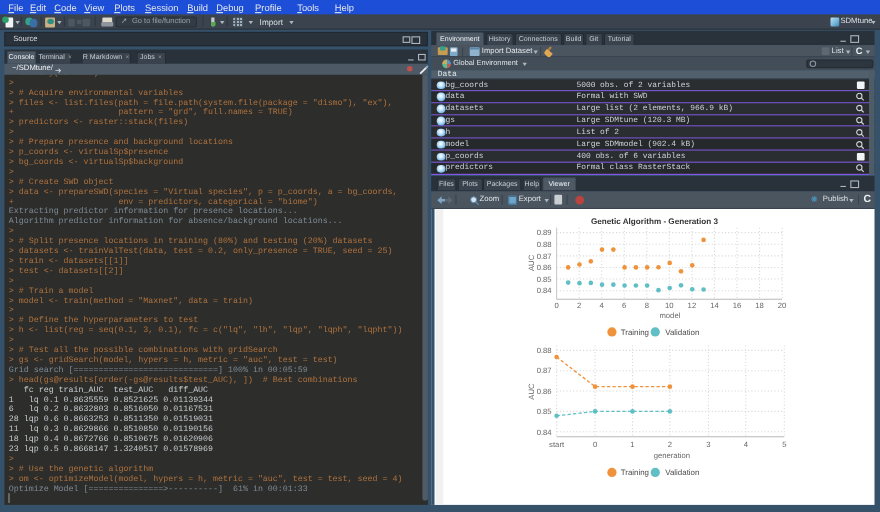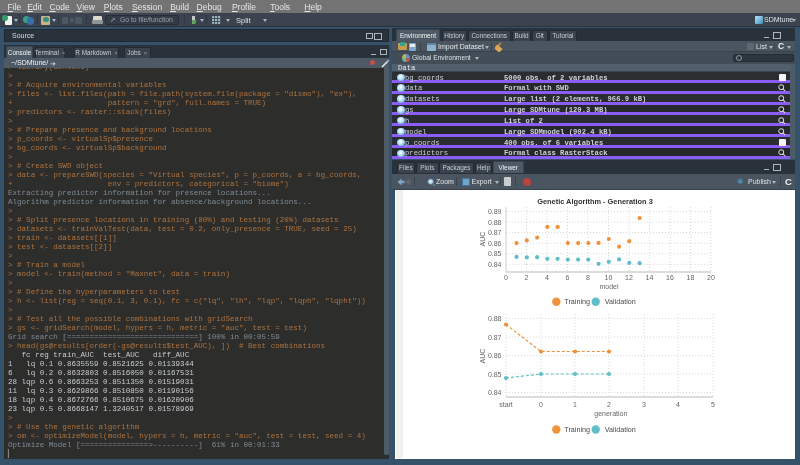--- a/index.html
+++ b/index.html
@@ -1,19 +1,19 @@
 <!DOCTYPE html>
 <html><head><meta charset="utf-8">
 <style>
 html,body{margin:0;padding:0;}
 body{width:800px;height:465px;position:relative;background:#36516a;overflow:hidden;
   font-family:"Liberation Sans",sans-serif;}
 .abs{position:absolute;}
 
-#menubar{left:0;top:0;width:800px;height:14px;background:#737373;color:#e4e7ea;
+#menubar{left:0;top:0;width:800px;height:14px;background:#1d4ed8;color:#e4e7ea;
   font-size:8.5px;}
 #menubar span{position:absolute;top:1.5px;}
 #menubar b{font-weight:normal;text-decoration:underline;}
 
 #toolbar{left:0;top:13px;width:800px;height:13px;background:#3a434e;border-bottom:1px solid #2a323c;}
 .sep{position:absolute;top:2px;width:1px;height:9px;background:#2e3741;}
 .caret{position:absolute;width:0;height:0;border-left:2.5px solid transparent;border-right:2.5px solid transparent;border-top:3px solid #aeb6bd;}
 
 .strip{background:#29313b;}
 .slate{background:#4a5560;}
@@ -24,23 +24,23 @@
 .winbtn{position:absolute;border:1px solid #aeb6bd;background:transparent;}
 
 #conwrap{left:4px;top:68px;width:385px;height:391px;background:#2d2e2b;overflow:hidden;}
 #conpre{position:absolute;left:4px;top:-5px;margin:0;font-family:"Liberation Mono",monospace;
   font-size:7.55px;line-height:9px;white-space:pre;}
 .i{color:#af713e;}
 .m{color:#7e8a96;text-align:right;}
 .o{color:#c7ccd1;}
 
 .erow{position:absolute;left:392px;width:403px;height:10.85px;font-family:"Liberation Mono",monospace;
-  font-size:7.2px;color:#ced3d8;box-sizing:border-box;border-bottom:3px solid #8b5cf6;}
+  font-size:7.2px;color:#ced3d8;box-sizing:border-box;border-bottom:1px solid #8b5cf6;}
 .ename{position:absolute;left:13px;top:1.5px;}
-.eval{position:absolute;left:112px;top:1.5px;font-weight:bold;}
+.eval{position:absolute;left:132px;top:1.5px;}
 .sphere{position:absolute;left:5px;top:1.6px;width:7.5px;height:7.5px;border-radius:50%;
   background:radial-gradient(circle at 45% 40%, #ffffff 0%, #d2ecff 28%, #8ec4ec 60%, #4a92c8 88%, #3a7cb0 100%);}
 .mag{position:absolute;right:9px;top:1.5px;width:8px;height:8px;}
 .tbl{position:absolute;right:9.5px;top:2px;width:7px;height:7px;background:#f2f4f5;border-radius:1px;}
 </style></head>
 <body>
 
 <div id="menubar" class="abs">
     <span style="left:7.6px"><b>F</b>ile</span>
     <span style="left:27.2px"><b>E</b>dit</span>
@@ -84,21 +84,21 @@
   <div class="abs" style="left:120px;top:3px;color:#97a0a8;font-size:6.8px;">Go to file/function</div>
   <div class="sep" style="left:184px;"></div>
 
   <div class="abs" style="left:192px;top:2.5px;width:3px;height:8px;background:#c3c9ce;border-radius:0 0 2px 2px;"></div>
   <div class="abs" style="left:191.5px;top:6.5px;width:4px;height:4px;background:#57a84e;border-radius:0 0 2px 2px;"></div>
   <div class="caret" style="left:200px;top:5.5px;"></div>
   <div class="sep" style="left:206px;"></div>
 
   <div class="abs" style="left:212px;top:2.5px;width:9px;height:8px;border-radius:1px;background:repeating-linear-gradient(0deg,#9fb2c1 0 2px,#4a5560 2px 3px),#9fb2c1;box-shadow:inset 3px 0 0 rgba(74,85,96,0),inset 0 0 0 0 #000;background-image:repeating-linear-gradient(90deg,transparent 0 2px,#4a5560 2px 3px),repeating-linear-gradient(0deg,#9fb2c1 0 2px,#4a5560 2px 3px);"></div>
   <div class="caret" style="left:226px;top:5.5px;"></div>
-  <div class="abs" style="left:236px;top:2.5px;color:#dbe0e4;font-size:7.5px;">Split</div>
+  <div class="abs" style="left:236px;top:2.5px;color:#dbe0e4;font-size:7.5px;">Import</div>
   <div class="caret" style="left:263px;top:5.5px;"></div>
 
   <div class="abs" style="left:755px;top:2.5px;width:8px;height:8px;background:linear-gradient(135deg,#bfe0f2 0%,#6fb3d9 60%,#3f85ad 100%);border-radius:1px;"></div>
   <div class="abs" style="left:764px;top:2.5px;color:#dde2e6;font-size:7px;">SDMtune</div>
   <div class="caret" style="left:791.5px;top:5.5px;"></div>
 </div>
 
 <div class="abs strip" style="left:4px;top:29px;width:385px;height:12.5px;border:1px solid #1f2730;box-sizing:border-box;">
   <div class="abs" style="left:7px;top:2px;color:#d9dde1;font-size:7px;">Source</div>
   <div class="winbtn" style="right:15px;top:3px;width:5px;height:4px;"></div>

